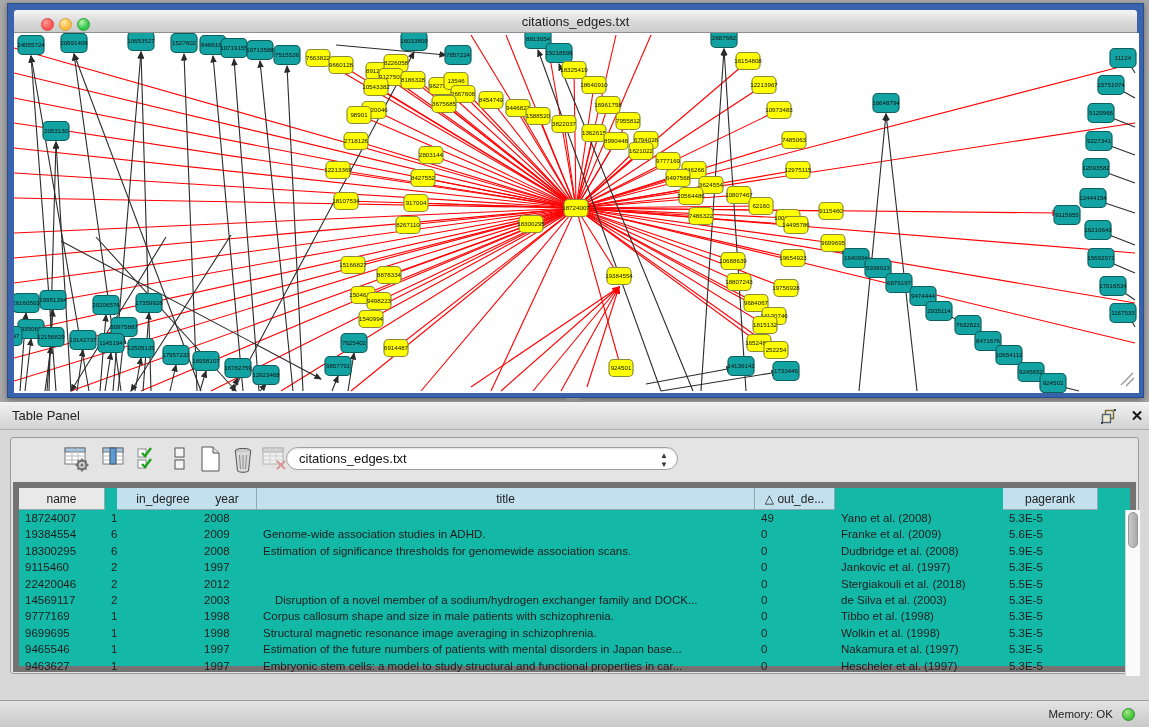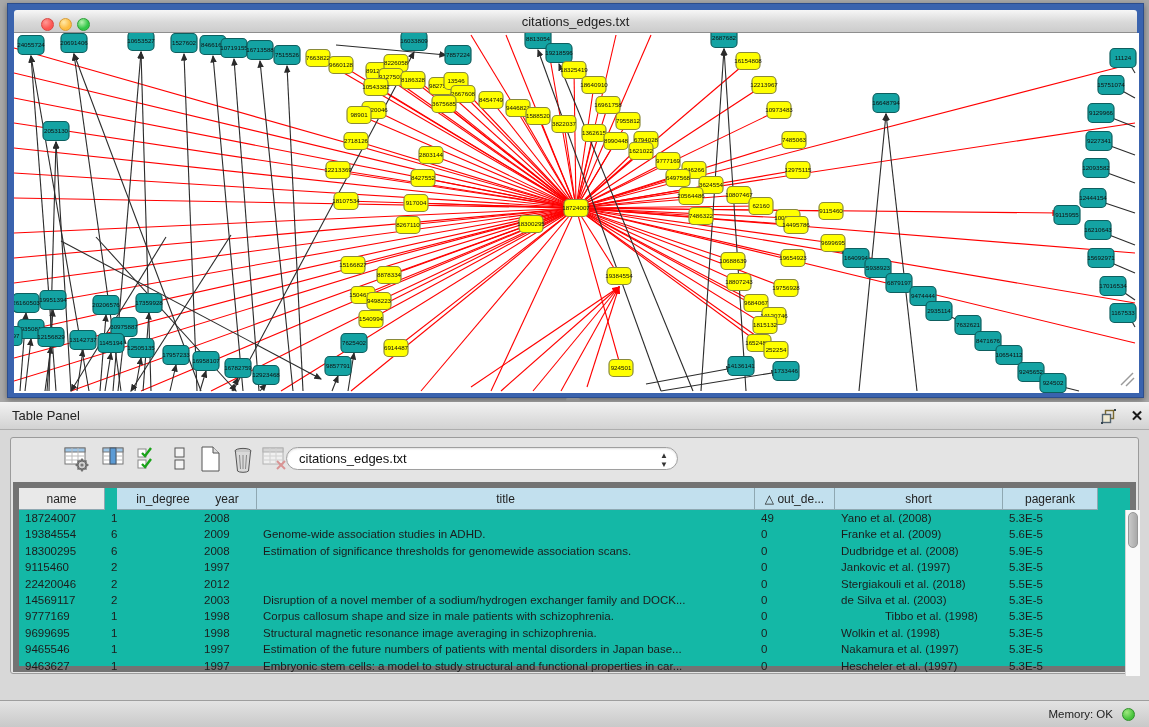--- a/index.html
+++ b/index.html
@@ -853,21 +853,20 @@
         <div class="abs" id="selector-stepper">▲<br>▼</div>
       </div>
 
       <div class="abs" id="tbl">
         <div class="abs" id="thead">
             <div class="th" style="left: 0px; width: 86px; background: rgb(233, 233, 233);">name</div>
             <div class="th" style="left: 98px; width: 93px; background: rgb(194, 224, 238);">in_degree</div>
             <div class="th" style="left: 179px; width: 59px; background: rgb(194, 224, 238);">year</div>
             <div class="th" style="left: 238px; width: 498px; background: rgb(194, 224, 238);">title</div>
             <div class="th" style="left: 736px; width: 80px; background: rgb(194, 224, 238);">△ out_de...</div>
-            <div class="th" style="left: 816px; width: 168px; background: rgb(194, 224, 238);">short</div>
             <div class="th" style="left: 984px; width: 95px; background: rgb(194, 224, 238);">pagerank</div>
           </div>
         <div class="abs" id="tbody">
             <div class="tr" style="top: 0px;">
               <div class="td" style="left: 0px; width: 86px;">18724007</div>
               <div class="td" style="left: 86px; width: 93px;">1</div>
               <div class="td" style="left: 179px; width: 59px;">2008</div>
               <div class="td" style="left: 736px; width: 80px;">49</div>
               <div class="td" style="left: 816px; width: 168px;">Yano et al. (2008)</div>
               <div class="td" style="left: 984px; width: 95px;">5.3E-5</div>
@@ -903,32 +902,32 @@
               <div class="td" style="left: 86px; width: 93px;">2</div>
               <div class="td" style="left: 179px; width: 59px;">2012</div>
               <div class="td" style="left: 736px; width: 80px;">0</div>
               <div class="td" style="left: 816px; width: 168px;">Stergiakouli et al. (2018)</div>
               <div class="td" style="left: 984px; width: 95px;">5.5E-5</div>
             </div>
             <div class="tr" style="top: 82px; padding-left: 41px;">
               <div class="td" style="left: 0px; width: 86px;">14569117</div>
               <div class="td" style="left: 86px; width: 93px;">2</div>
               <div class="td" style="left: 179px; width: 59px;">2003</div>
-              <div class="td" style="left: 238px; width: 498px;">Disruption of a novel member of a sodium/hydrogen exchanger family and DOCK...</div>
+              <div class="td" style="left: 250px; width: 498px;">Disruption of a novel member of a sodium/hydrogen exchanger family and DOCK...</div>
               <div class="td" style="left: 736px; width: 80px;">0</div>
               <div class="td" style="left: 816px; width: 168px;">de Silva et al. (2003)</div>
               <div class="td" style="left: 984px; width: 95px;">5.3E-5</div>
             </div>
             <div class="tr" style="top: 98.4px;">
               <div class="td" style="left: 0px; width: 86px;">9777169</div>
               <div class="td" style="left: 86px; width: 93px;">1</div>
               <div class="td" style="left: 179px; width: 59px;">1998</div>
               <div class="td" style="left: 238px; width: 498px;">Corpus callosum shape and size in male patients with schizophrenia.</div>
               <div class="td" style="left: 736px; width: 80px;">0</div>
-              <div class="td" style="left: 816px; width: 168px; margin-left: 44px;">Tibbo et al. (1998)</div>
+              <div class="td" style="left: 816px; width: 168px;">Tibbo et al. (1998)</div>
               <div class="td" style="left: 984px; width: 95px;">5.3E-5</div>
             </div>
             <div class="tr" style="top: 114.8px;">
               <div class="td" style="left: 0px; width: 86px;">9699695</div>
               <div class="td" style="left: 86px; width: 93px;">1</div>
               <div class="td" style="left: 179px; width: 59px;">1998</div>
               <div class="td" style="left: 238px; width: 498px;">Structural magnetic resonance image averaging in schizophrenia.</div>
               <div class="td" style="left: 736px; width: 80px;">0</div>
               <div class="td" style="left: 816px; width: 168px;">Wolkin et al. (1998)</div>
               <div class="td" style="left: 984px; width: 95px;">5.3E-5</div>

